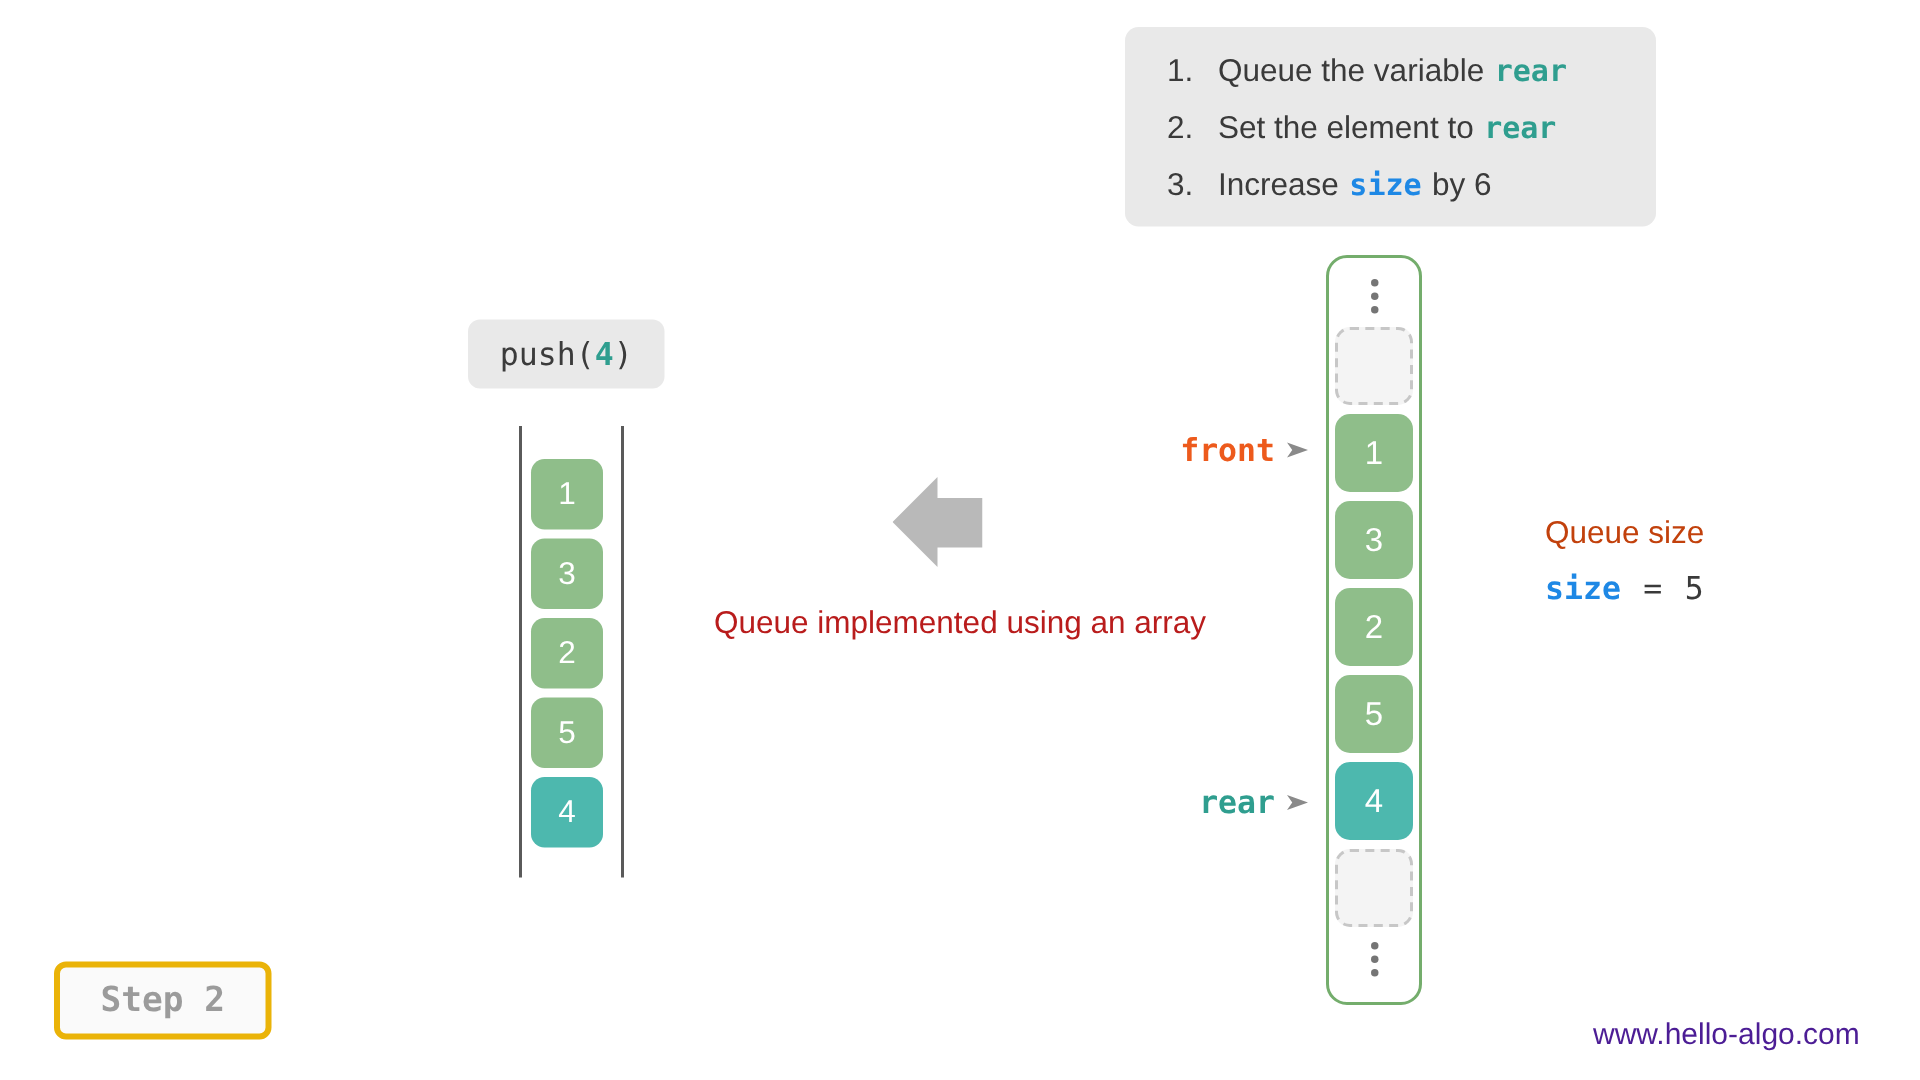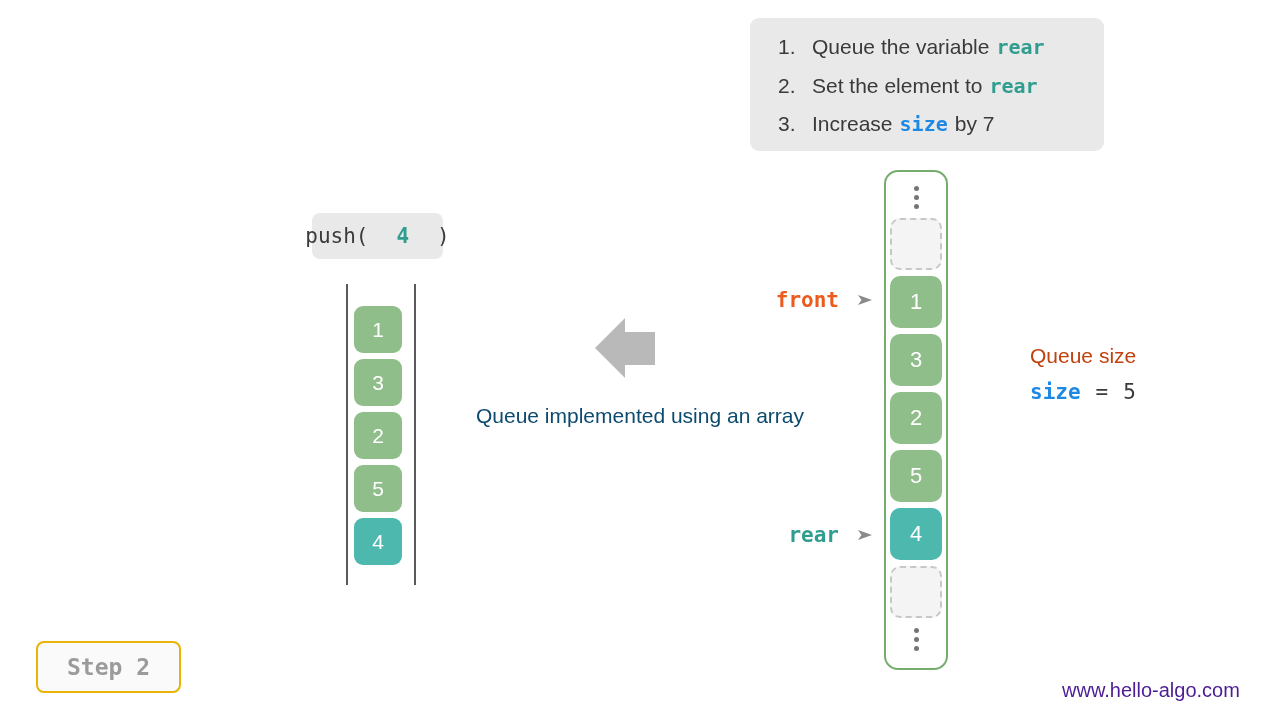--- a/index.html
+++ b/index.html
@@ -41,21 +41,20 @@
   .push-box {
     position: absolute;
     left: 312px; top: 213px;
     width: 131px; height: 46px;
     background: #e9e9e9;
     border-radius: 8px;
     display: flex; align-items: center; justify-content: center;
     font-family: "DejaVu Sans Mono", monospace;
     font-size: 21px;
     color: #3b3b3b;
-    gap: 28px;
   }
   .push-box .arg { color: #2f9e8f; font-weight: bold; }
 
   
   .left-stack { position: absolute; left: 346px; top: 284px; width: 70px; height: 301px; }
   .rail { position: absolute; top: 0; width: 2px; height: 301px; background: #5a5a5a; }
   .rail-left { left: 0; }
   .rail-right { left: 68px; }
   .stack-cells {
     position: absolute; left: 8px; top: 22px;
@@ -69,21 +68,21 @@
     font-size: 21px;
     display: flex; align-items: center; justify-content: center;
   }
   .scell--teal { background: #4db8ae; }
 
   
   .big-arrow { position: absolute; left: 595px; top: 318px; width: 60px; height: 60px; }
   .caption {
     position: absolute; left: 450px; top: 404px; width: 380px;
     text-align: center;
-    color: #0c4a6e;
+    color: #b91c1c;
     font-size: 21px;
   }
 
   
   .array-col {
     position: absolute;
     left: 884px; top: 170px;
     width: 64px; height: 500px;
     border: 2px solid #74ad6c;
     border-radius: 14px;
@@ -105,42 +104,42 @@
   .acell--teal  { background: #4db8ae; }
   .acell--empty {
     background: #f4f4f4;
     border: 2px dashed #c7c7c7;
   }
 
   
   .pointer-row {
     position: absolute;
     width: 115px; height: 24px;
-    display: flex; align-items: center; justify-content: flex-end; gap: 19px;
+    display: flex; align-items: center; justify-content: flex-end; gap: 8px;
     font-family: "DejaVu Sans Mono", monospace;
     font-weight: bold;
     font-size: 21px;
   }
   .pointer-front { left: 757px; top: 288px; color: #ed5a1c; }
   .pointer-rear  { left: 757px; top: 523px; color: #2f9e8f; }
   .ptr-arrow { width: 14px; height: 12px; flex: 0 0 14px; }
 
   
   .queue-size { position: absolute; left: 1030px; top: 344px; }
   .queue-size .qs-label { font-size: 21px; color: #c2410c; }
   .qs-line { margin-top: 12px; font-family: "DejaVu Sans Mono", monospace; font-size: 21px; color: #3a3a3a; display: flex; align-items: baseline; gap: 15px; }
   .qs-line .qs-var { color: #1e88e5; font-weight: bold; }
 
   
   .step-box {
     position: absolute;
     left: 36px; top: 641px;
     width: 145px; height: 52px;
     background: #fafafa;
-    border: 2px solid #eab308;
+    border: 4px solid #eab308;
     border-radius: 8px;
     display: flex; align-items: center; justify-content: center;
     font-family: "DejaVu Sans Mono", monospace;
     font-weight: bold;
     font-size: 23px;
     color: #9b9b9b;
   }
 
   
   .watermark {
@@ -160,21 +159,21 @@
     <div class="instr-row">
       <span class="instr-num">1.</span>
       <span class="instr-text"><span>Queue the variable</span><code class="code-teal sp-l">rear</code><span class="sp-l"></span></span>
     </div>
     <div class="instr-row">
       <span class="instr-num">2.</span>
       <span class="instr-text"><span>Set the element to</span><code class="code-teal sp-l">rear</code><span class="sp-l"></span></span>
     </div>
     <div class="instr-row">
       <span class="instr-num">3.</span>
-      <span class="instr-text"><span>Increase</span><code class="code-blue sp-l sp-r">size</code><span>by 7</span></span>
+      <span class="instr-text"><span>Increase</span><code class="code-blue sp-l sp-r">size</code><span>by 6</span></span>
     </div>
   </div>
 
   <div class="push-box">
     <span>push(</span>
       <span class="arg">4</span>
       <span>)</span>
   </div>
 
   <div class="left-stack">

